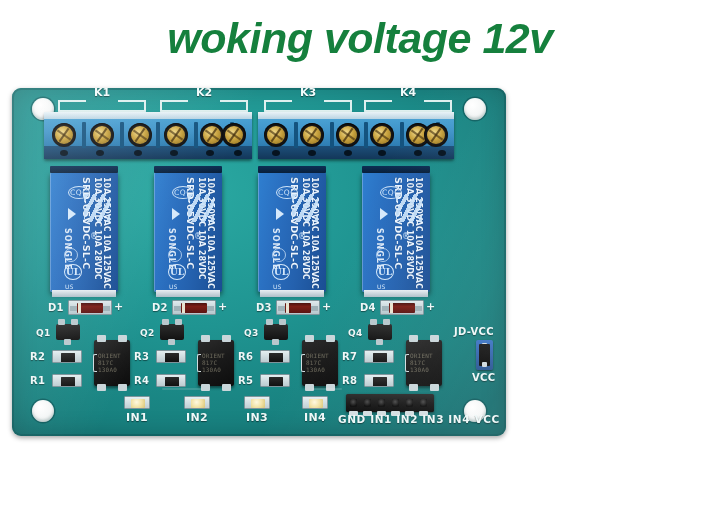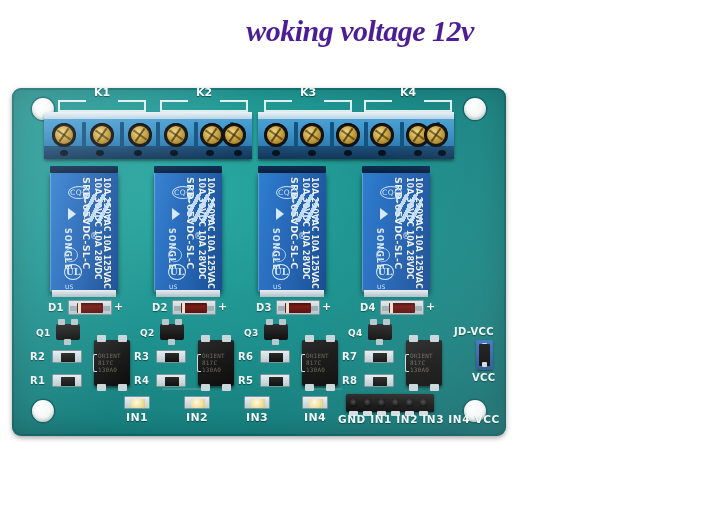--- a/index.html
+++ b/index.html
@@ -8,26 +8,26 @@
     background: #ffffff;
     font-family: "Liberation Sans", sans-serif;
     overflow: hidden;
   }
   #stage { position: relative; width: 720px; height: 514px; background: #fff; }
 
   
   #title {
     position: absolute; left: 0; top: 14px; width: 720px;
     text-align: center;
-    font-family: Liberation Serif, serif;
+    font-family: Liberation Sans, sans-serif;
     font-style: italic;
     font-weight: 700;
-    font-size: 30px;
+    font-size: 43px;
     letter-spacing: -0.5px;
-    color: #4c1d95;
+    color: #15803d;
     white-space: nowrap;
   }
 
   
   #board {
     position: absolute; left: 12px; top: 88px;
     width: 494px; height: 348px;
     border-radius: 9px;
     background:
       radial-gradient(ellipse 420px 300px at 36% 30%, #2aa9a2 0%, #1f9491 45%, #18817f 78%, #126d6e 100%);

